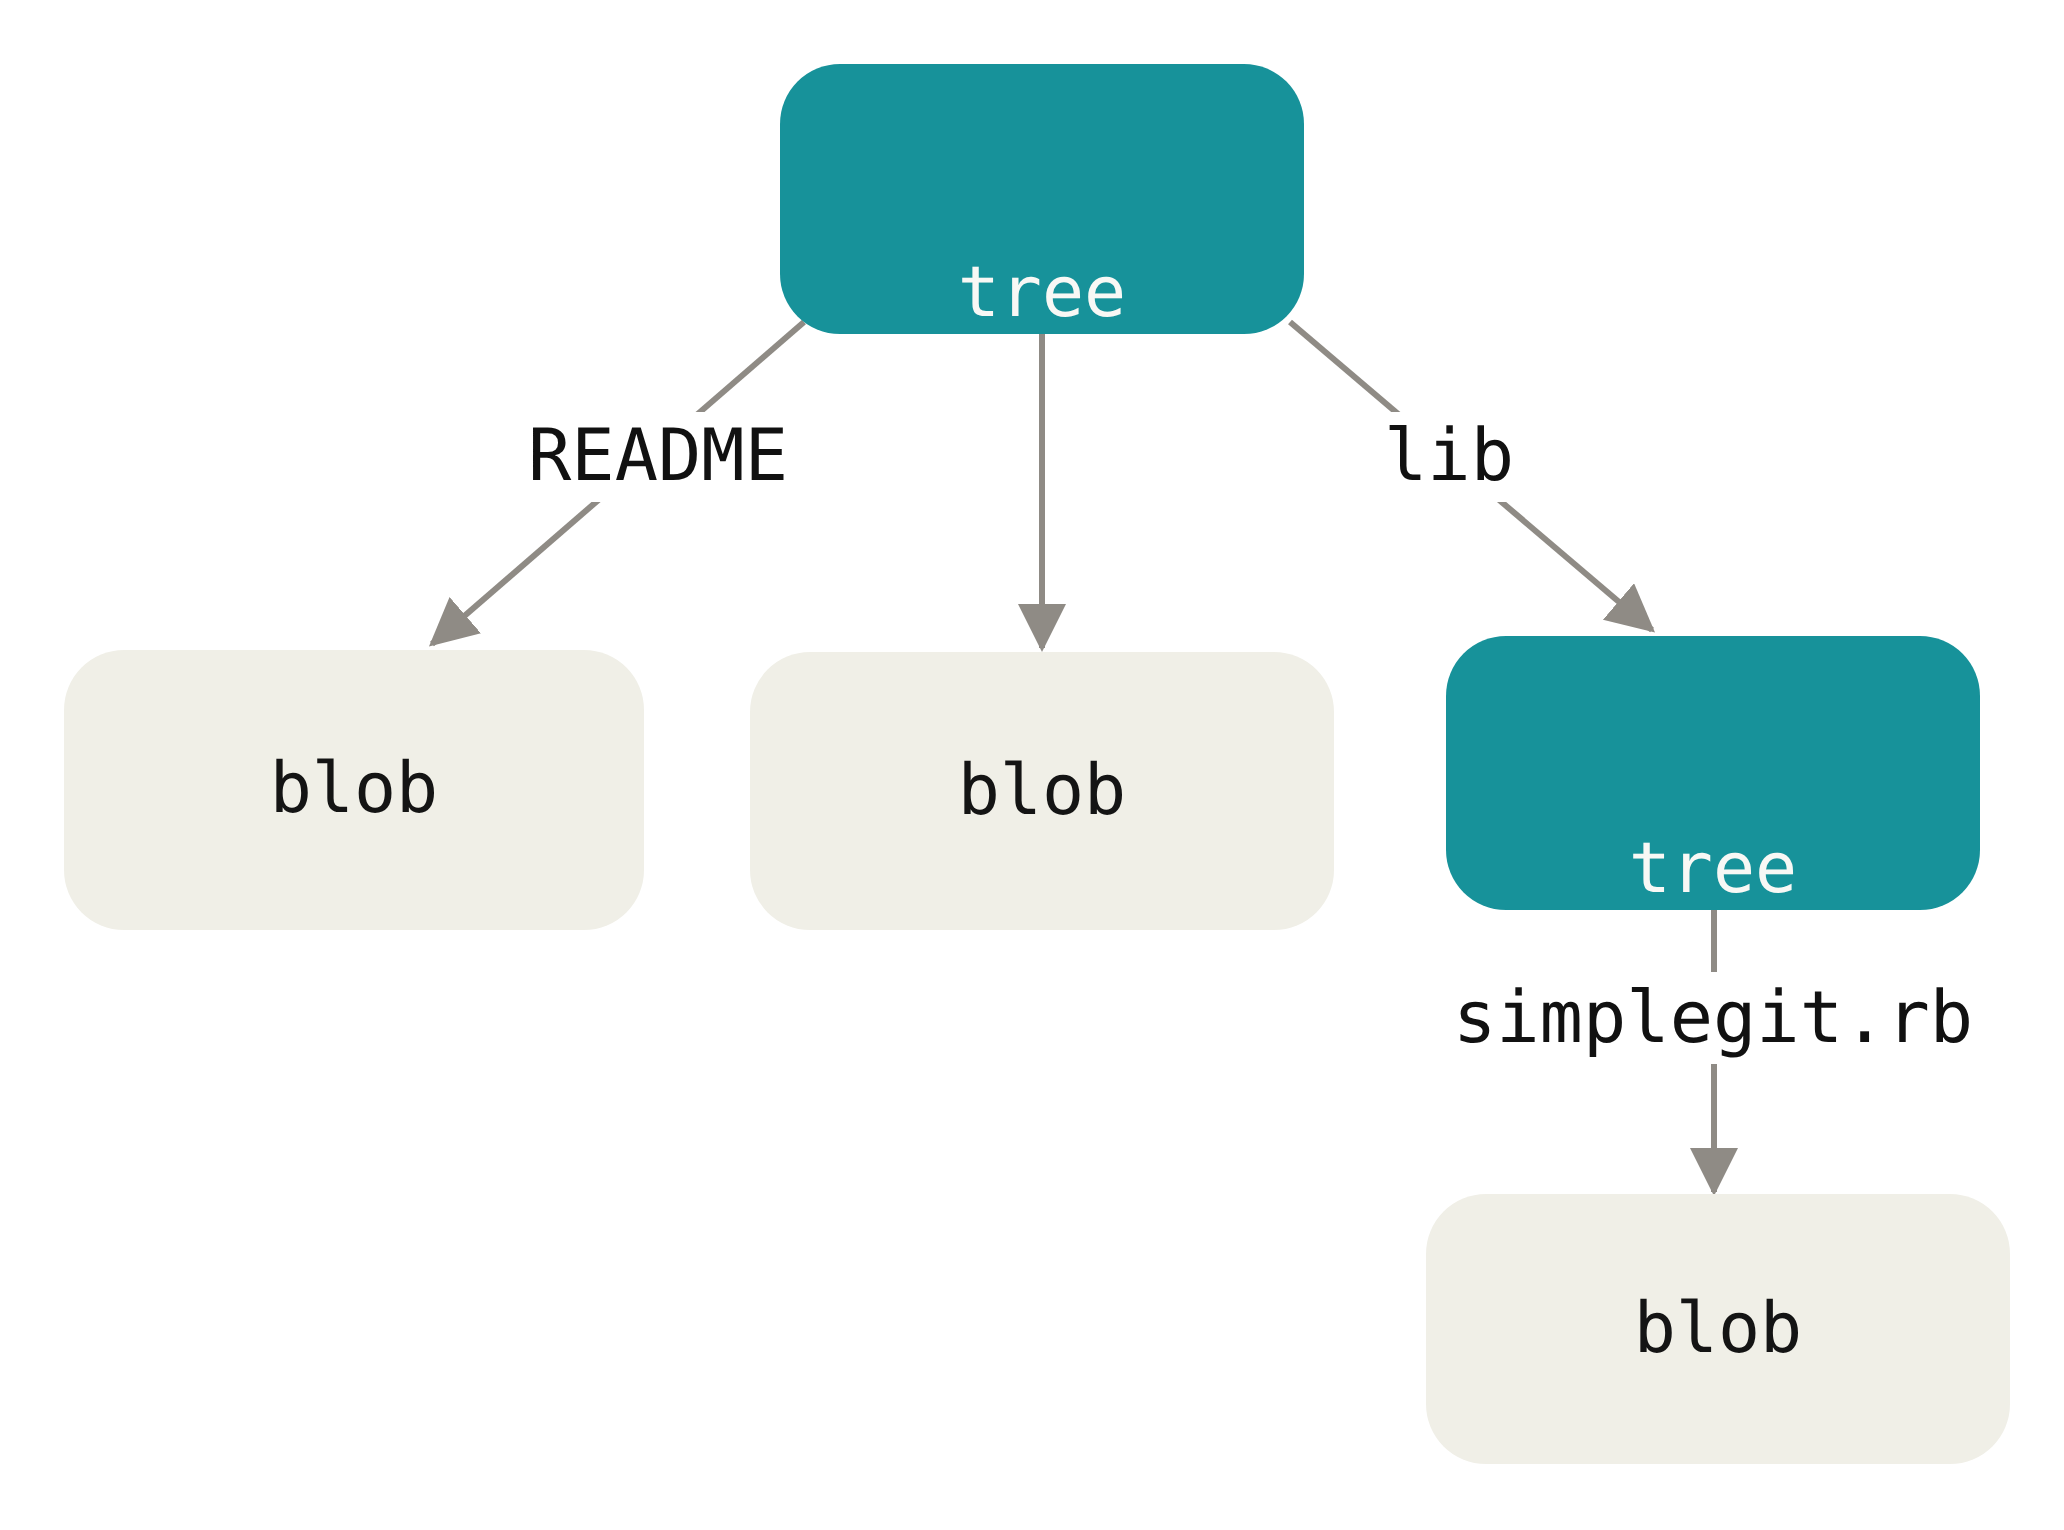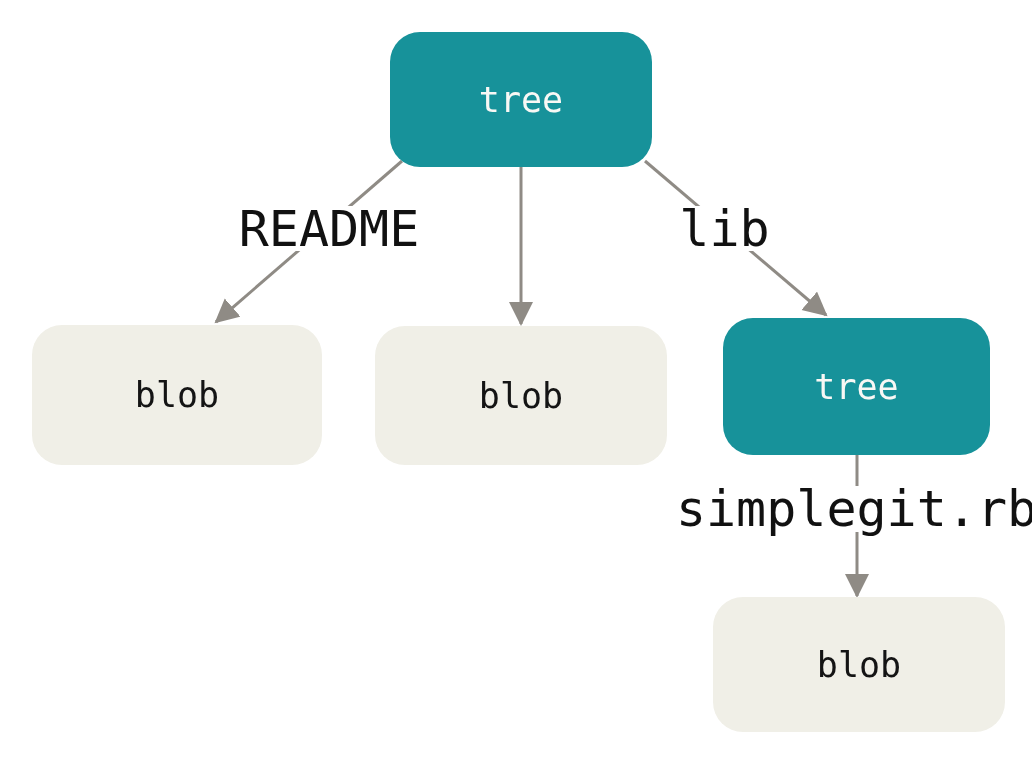--- a/index.html
+++ b/index.html
@@ -35,21 +35,21 @@
     stroke-width:3;
   }
   .edges polygon{
     fill:var(--edge-color);
   }
   .edge-label{
     position:absolute;
     z-index:2;
     background:var(--label-bg);
     color:var(--label-text);
-    font-size:50px;
+    font-size:36px;
     display:flex;
     align-items:center;
     justify-content:center;
     white-space:nowrap;
   }
   #label-readme   {left:243px; top:206px; width:172px; height:45px;}
   #label-rakefile {left:415px; top:206px; width:218px; height:45px;}
   #label-lib      {left:672px; top:206px; width:105px; height:45px;}
   #label-simplegit{left:716px; top:486px; width:281px; height:46px;}
   .node{
@@ -57,20 +57,21 @@
     z-index:3;
     border-radius:30px;
     display:flex;
     align-items:center;
     justify-content:center;
     font-size:35px;
   }
   .node.tree{
     background:var(--tree-fill);
     color:var(--tree-text);
+    align-items:flex-end;
   }
   .node.blob{
     background:var(--blob-fill);
     color:var(--blob-text);
   }
   #node-tree-root     {left:390px; top:32px;  width:262px; height:135px;}
   #node-blob-readme   {left:32px;  top:325px; width:290px; height:140px;}
   #node-blob-rakefile {left:375px; top:326px; width:292px; height:139px;}
   #node-tree-lib      {left:723px; top:318px; width:267px; height:137px;}
   #node-blob-simplegit{left:713px; top:597px; width:292px; height:135px;}

